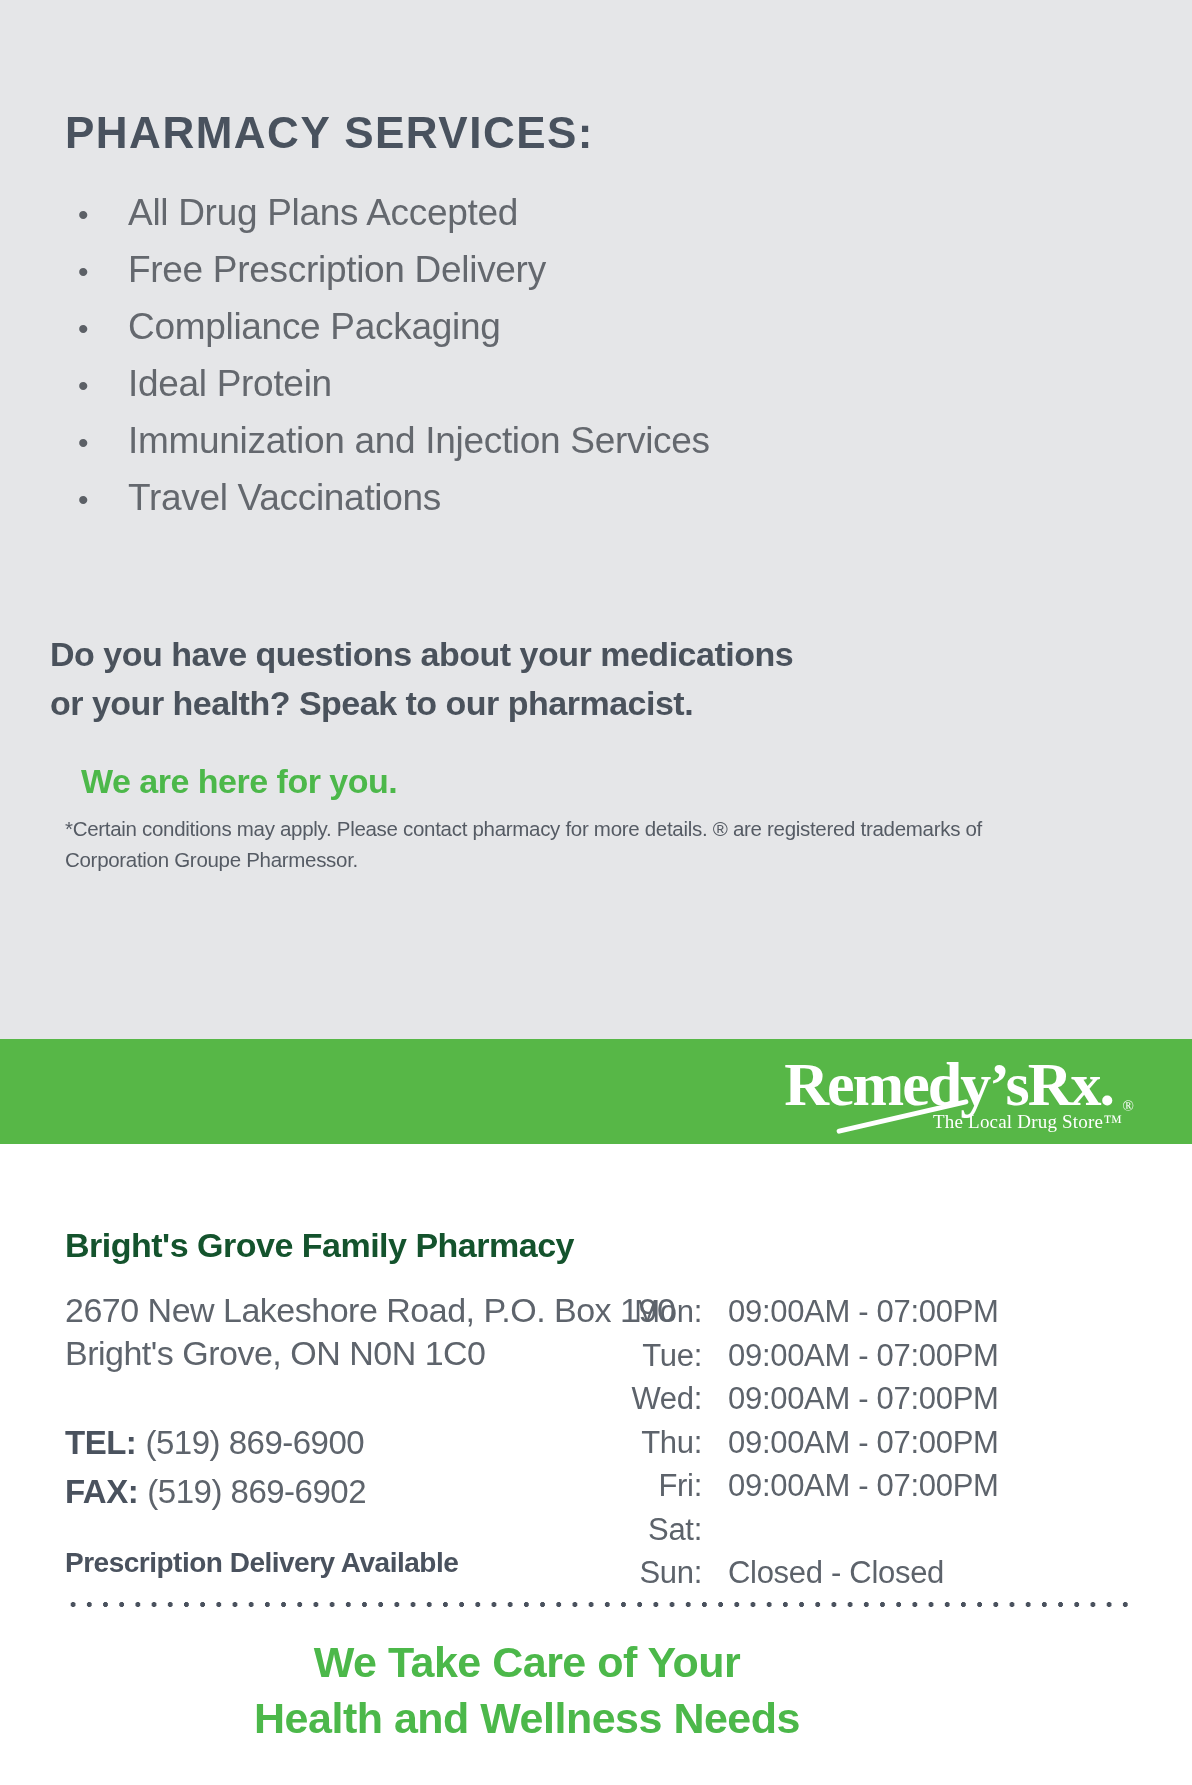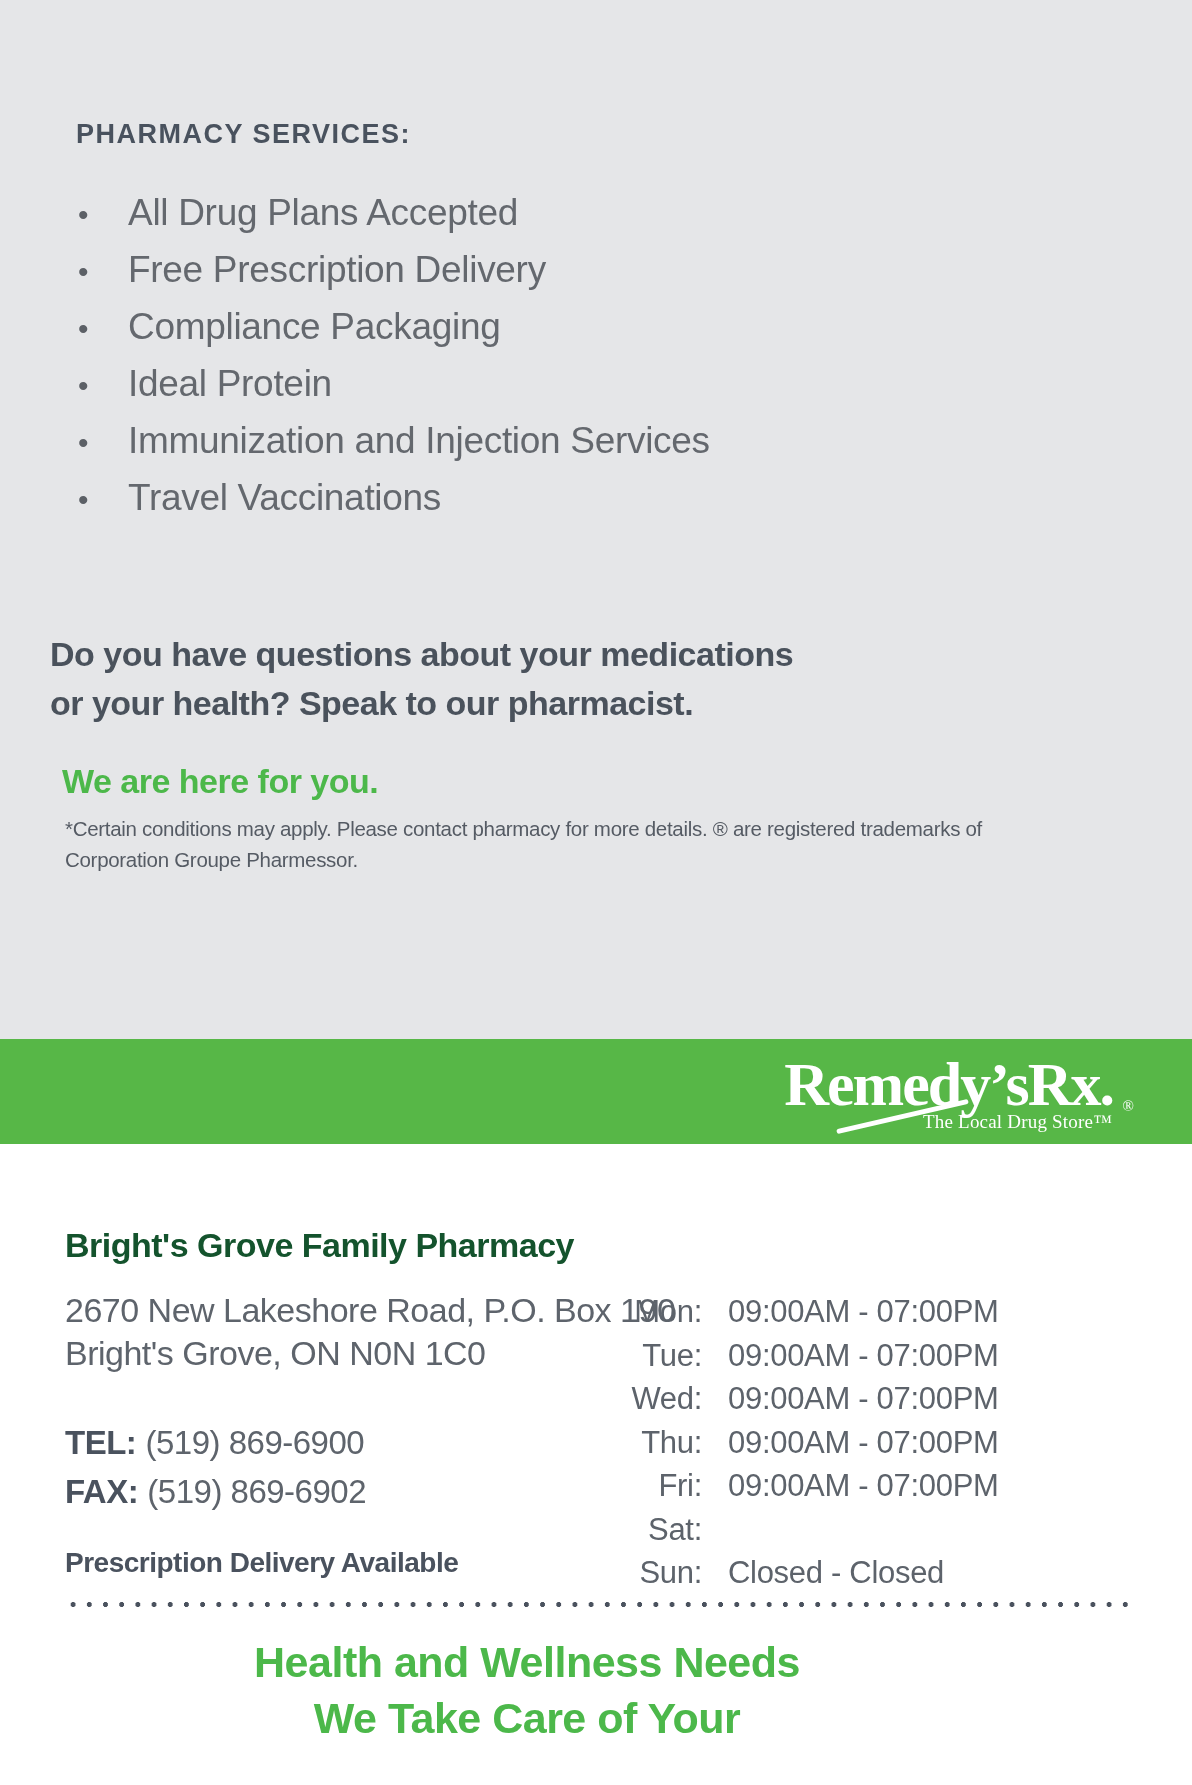--- a/index.html
+++ b/index.html
@@ -3,52 +3,52 @@
 <meta charset="utf-8">
 <style>
   html,body{margin:0;padding:0;background:#ffffff;}
   .page{
     position:relative;width:1192px;height:1785px;overflow:hidden;
     background:#ffffff;font-family:"Liberation Sans",sans-serif;
   }
   
   .gray{position:absolute;top:0;left:0;width:1192px;height:1039px;background:#e5e6e8;}
   .svc-heading{
-    position:absolute;top:108px;left:65px;margin:11px;
-    font-size:27px;font-weight:bold;letter-spacing:1.5px;color:#49525e;
+    position:absolute;top:108px;left:65px;margin:0;
+    font-size:44px;font-weight:bold;letter-spacing:1.5px;color:#49525e;
   }
   .svc-list{position:absolute;top:185px;left:65px;margin:0;padding:0;list-style:none;}
   .svc-list li{
     font-size:37px;line-height:55px;color:#64686e;letter-spacing:-0.3px;
     display:flex;align-items:baseline;
   }
   .blt{width:50px;text-align:left;padding-left:13px;font-size:30px;color:#5c6066;}
   .question{
     position:absolute;top:630px;left:50px;
     font-size:34px;font-weight:bold;line-height:49px;color:#4a525c;letter-spacing:-0.5px;
   }
   .here{
-    position:absolute;top:762px;left:62px;
+    position:absolute;top:762px;left:81px;
     font-size:34px;font-weight:bold;color:#4cb84a;letter-spacing:-0.5px;
   }
   .disclaimer{
     position:absolute;top:813px;left:65px;width:930px;
     font-size:20.5px;line-height:31px;color:#555b64;letter-spacing:-0.3px;
   }
   
   .banner{position:absolute;top:1039px;left:0;width:1192px;height:105px;background:#57b747;}
   .logo{position:absolute;top:1054px;right:62px;width:340px;height:90px;color:#ffffff;}
   .logo-main{
     position:absolute;top:0;right:17px;white-space:nowrap;
     font-family:"Liberation Serif",serif;font-weight:600;
     font-size:62px;line-height:60px;letter-spacing:-2px;
   }
   .logo-reg{position:absolute;top:44px;right:-4px;font-size:15px;font-family:"Liberation Serif",serif;}
   .logo-tag{
-    position:absolute;top:57px;right:18px;white-space:nowrap;
+    position:absolute;top:57px;right:8px;white-space:nowrap;
     font-family:"Liberation Serif",serif;font-size:19px;letter-spacing:0.2px;
   }
   .logo-swash{
     position:absolute;top:60px;right:160px;width:135px;height:5px;
     background:#ffffff;border-radius:3px;transform:rotate(-13deg);
   }
   
   .ph-name{
     position:absolute;top:1226px;left:65px;margin:0;
     font-size:34px;font-weight:bold;color:#14532d;letter-spacing:-0.5px;white-space:nowrap;
@@ -175,18 +175,18 @@
         </div>
       <div class="hrow">
           <span class="day">Sun:</span>
           <span class="time">Closed - Closed</span>
         </div>
     </div>
 
     <div class="dots"></div>
 
     <div class="footer">
+      <div>We Take Care of Your</div>
       <div>Health and Wellness Needs</div>
-      <div>We Take Care of Your</div>
     </div>
   </section>
 
 </div>
 
 </body></html>

